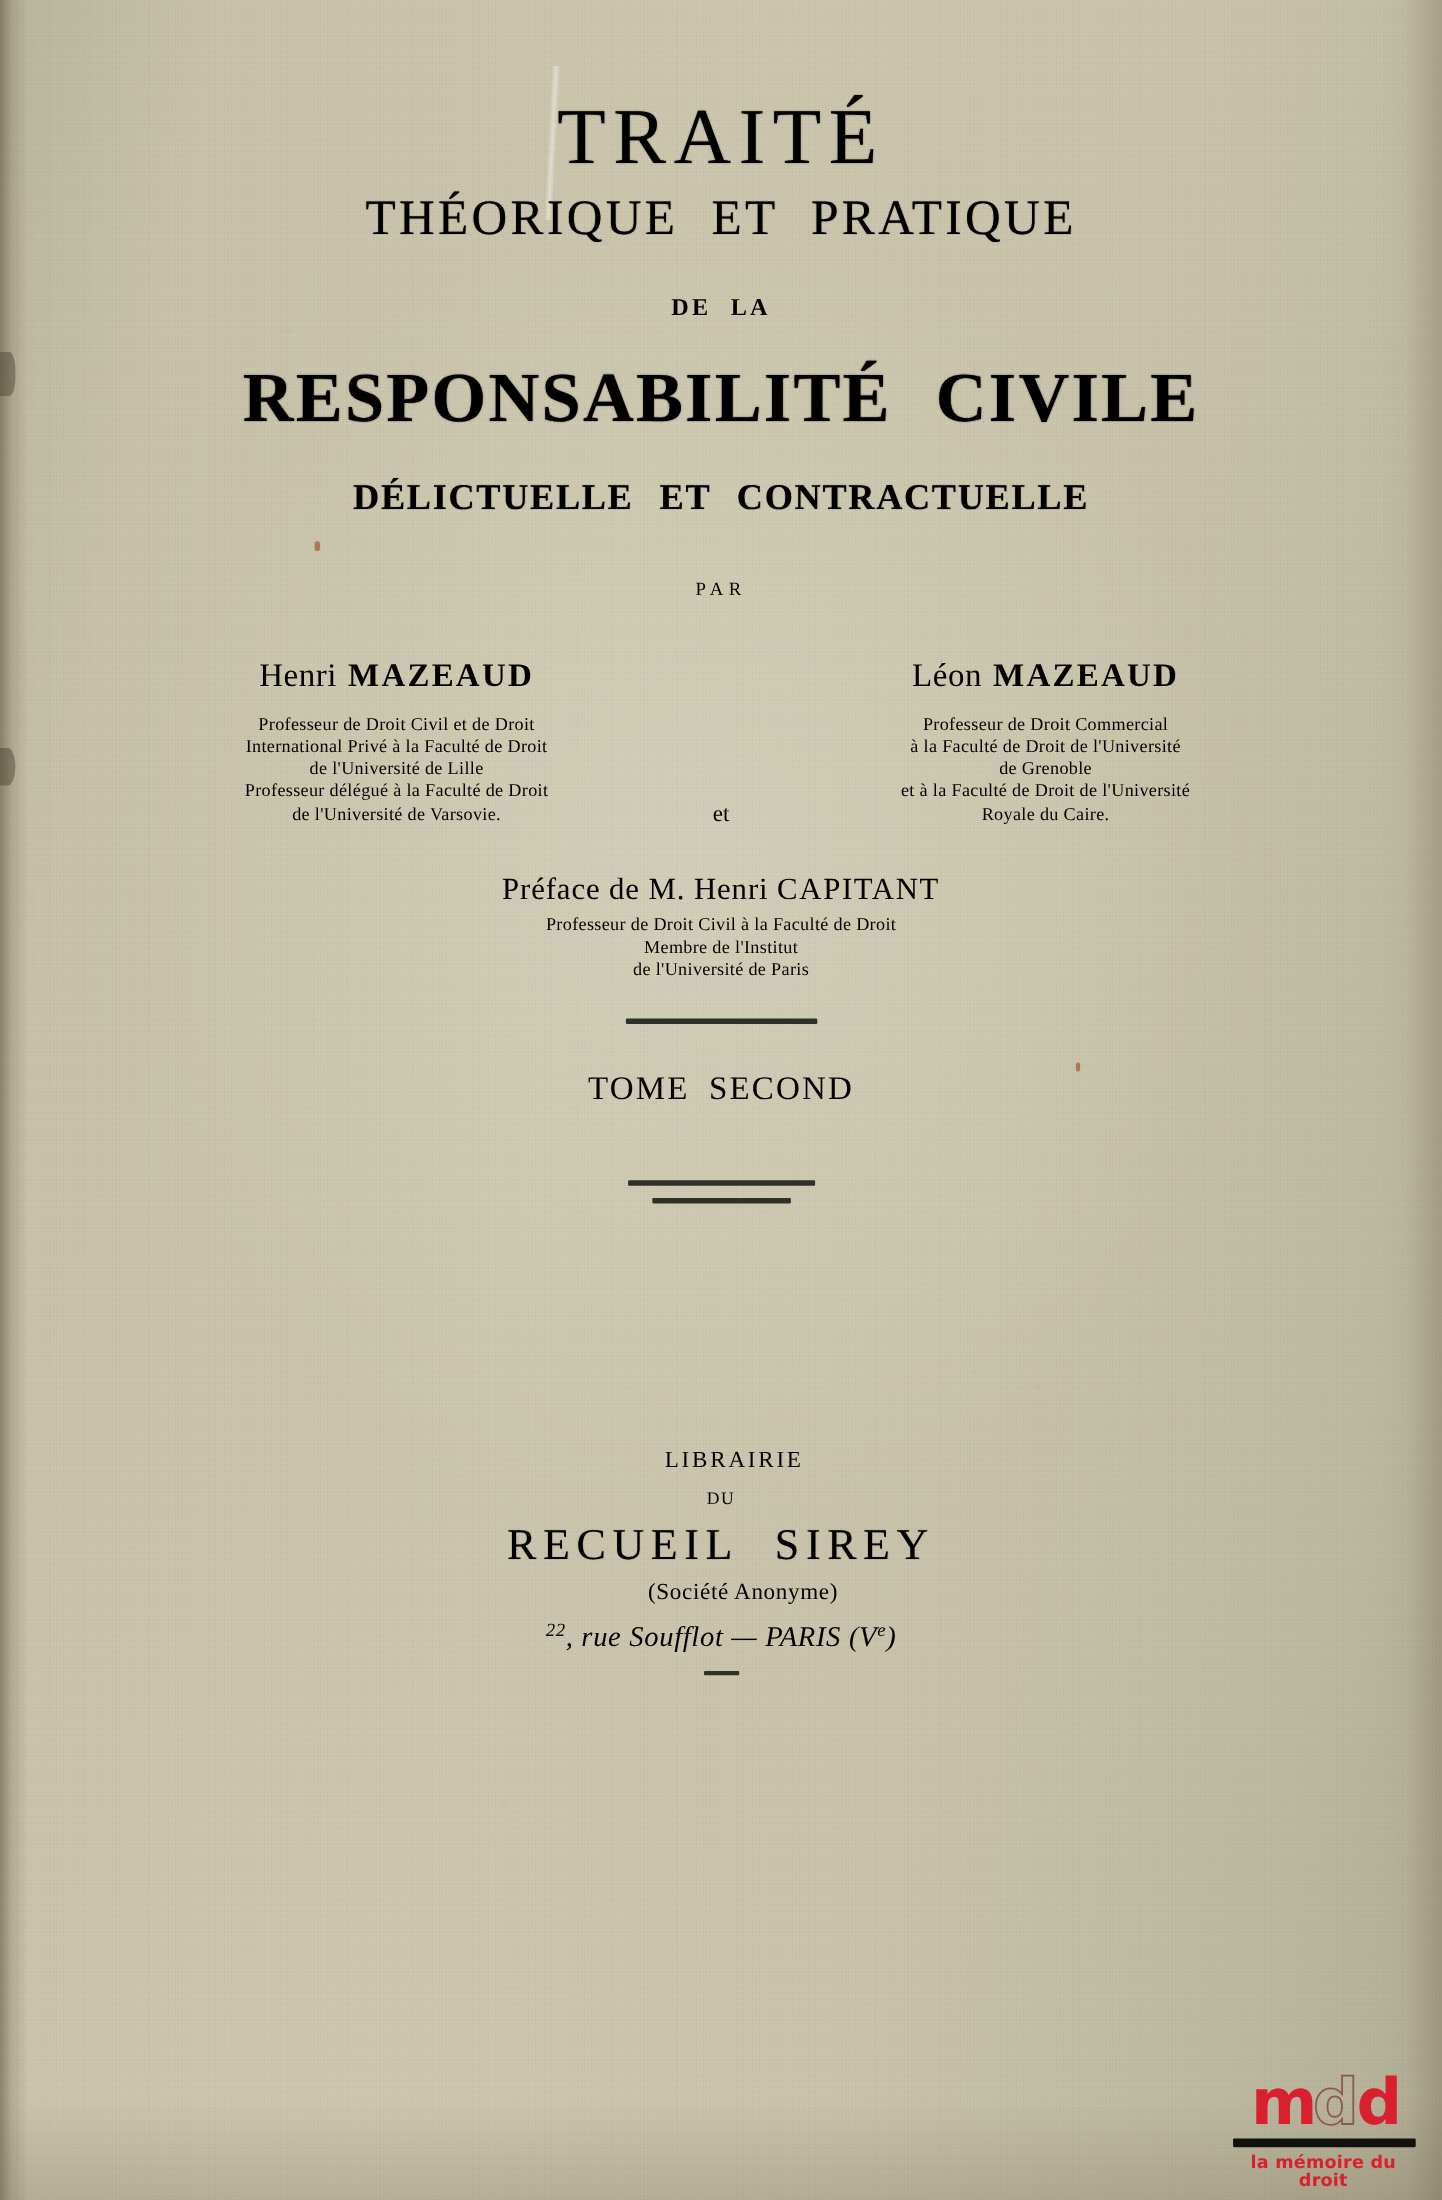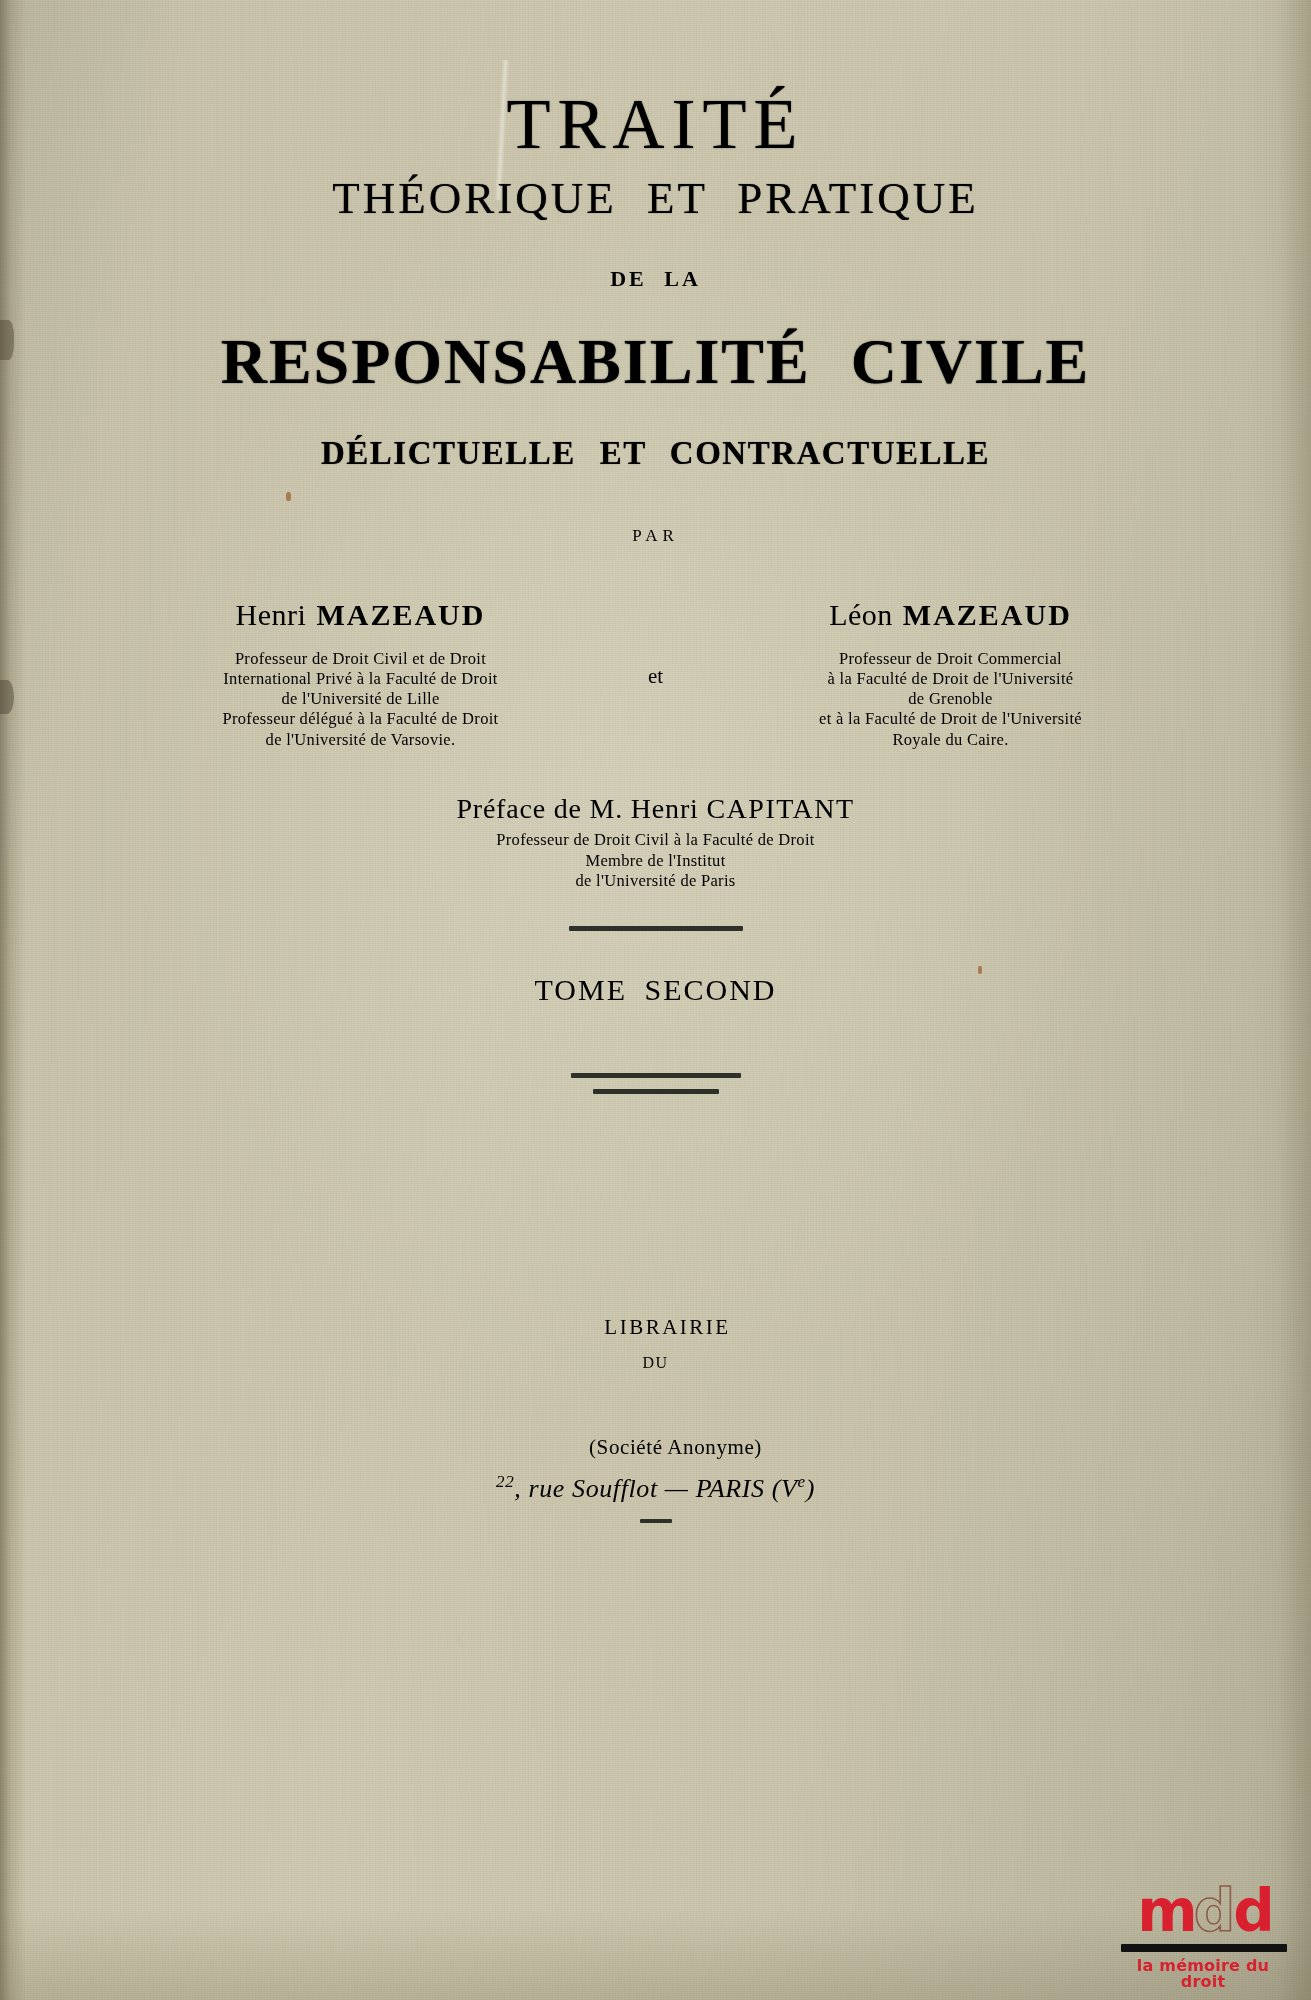--- a/index.html
+++ b/index.html
@@ -128,21 +128,21 @@
     position: absolute; left: 0; right: 0; top: 527px;
     font-size: 17px;
     letter-spacing: 5px;
     line-height: 1;
   }
 
   
   #authors {
     position: absolute; left: 60px; right: 60px; top: 600px;
     display: flex;
-    align-items: center;
+    align-items: flex-end;
     justify-content: center;
   }
   .author-col { width: 440px; }
   .author-name {
     font-size: 30px;
     line-height: 1;
     margin-bottom: 19px;
     white-space: nowrap;
   }
   .author-name .given { font-weight: 400; letter-spacing: 0.5px; }
@@ -344,20 +344,21 @@
 
   <div class="rule" id="rule-1"></div>
 
   <div class="t-tome ink">TOME SECOND</div>
 
   <div class="rule" id="rule-2a"></div>
   <div class="rule" id="rule-2b"></div>
 
   <div class="pub-librairie ink">LIBRAIRIE</div>
   <div class="pub-du ink">DU</div>
+  <div class="pub-name ink">RECUEIL SIREY</div>
   <div class="pub-sa ink">(Société Anonyme)</div>
   <div class="pub-addr ink"><span class="sup">22</span><span>, rue Soufflot — PARIS </span><span>(</span><span>V</span><span class="sup">e</span><span>)</span></div>
   <div class="rule" id="rule-3"></div>
 
 </div>
 
 <div id="logo">
   <div id="logo-mark"><span>m</span><span class="outline">d</span><span>d</span></div>
   <div id="logo-bar"></div>
   <div id="logo-tag">la mémoire du droit</div>

